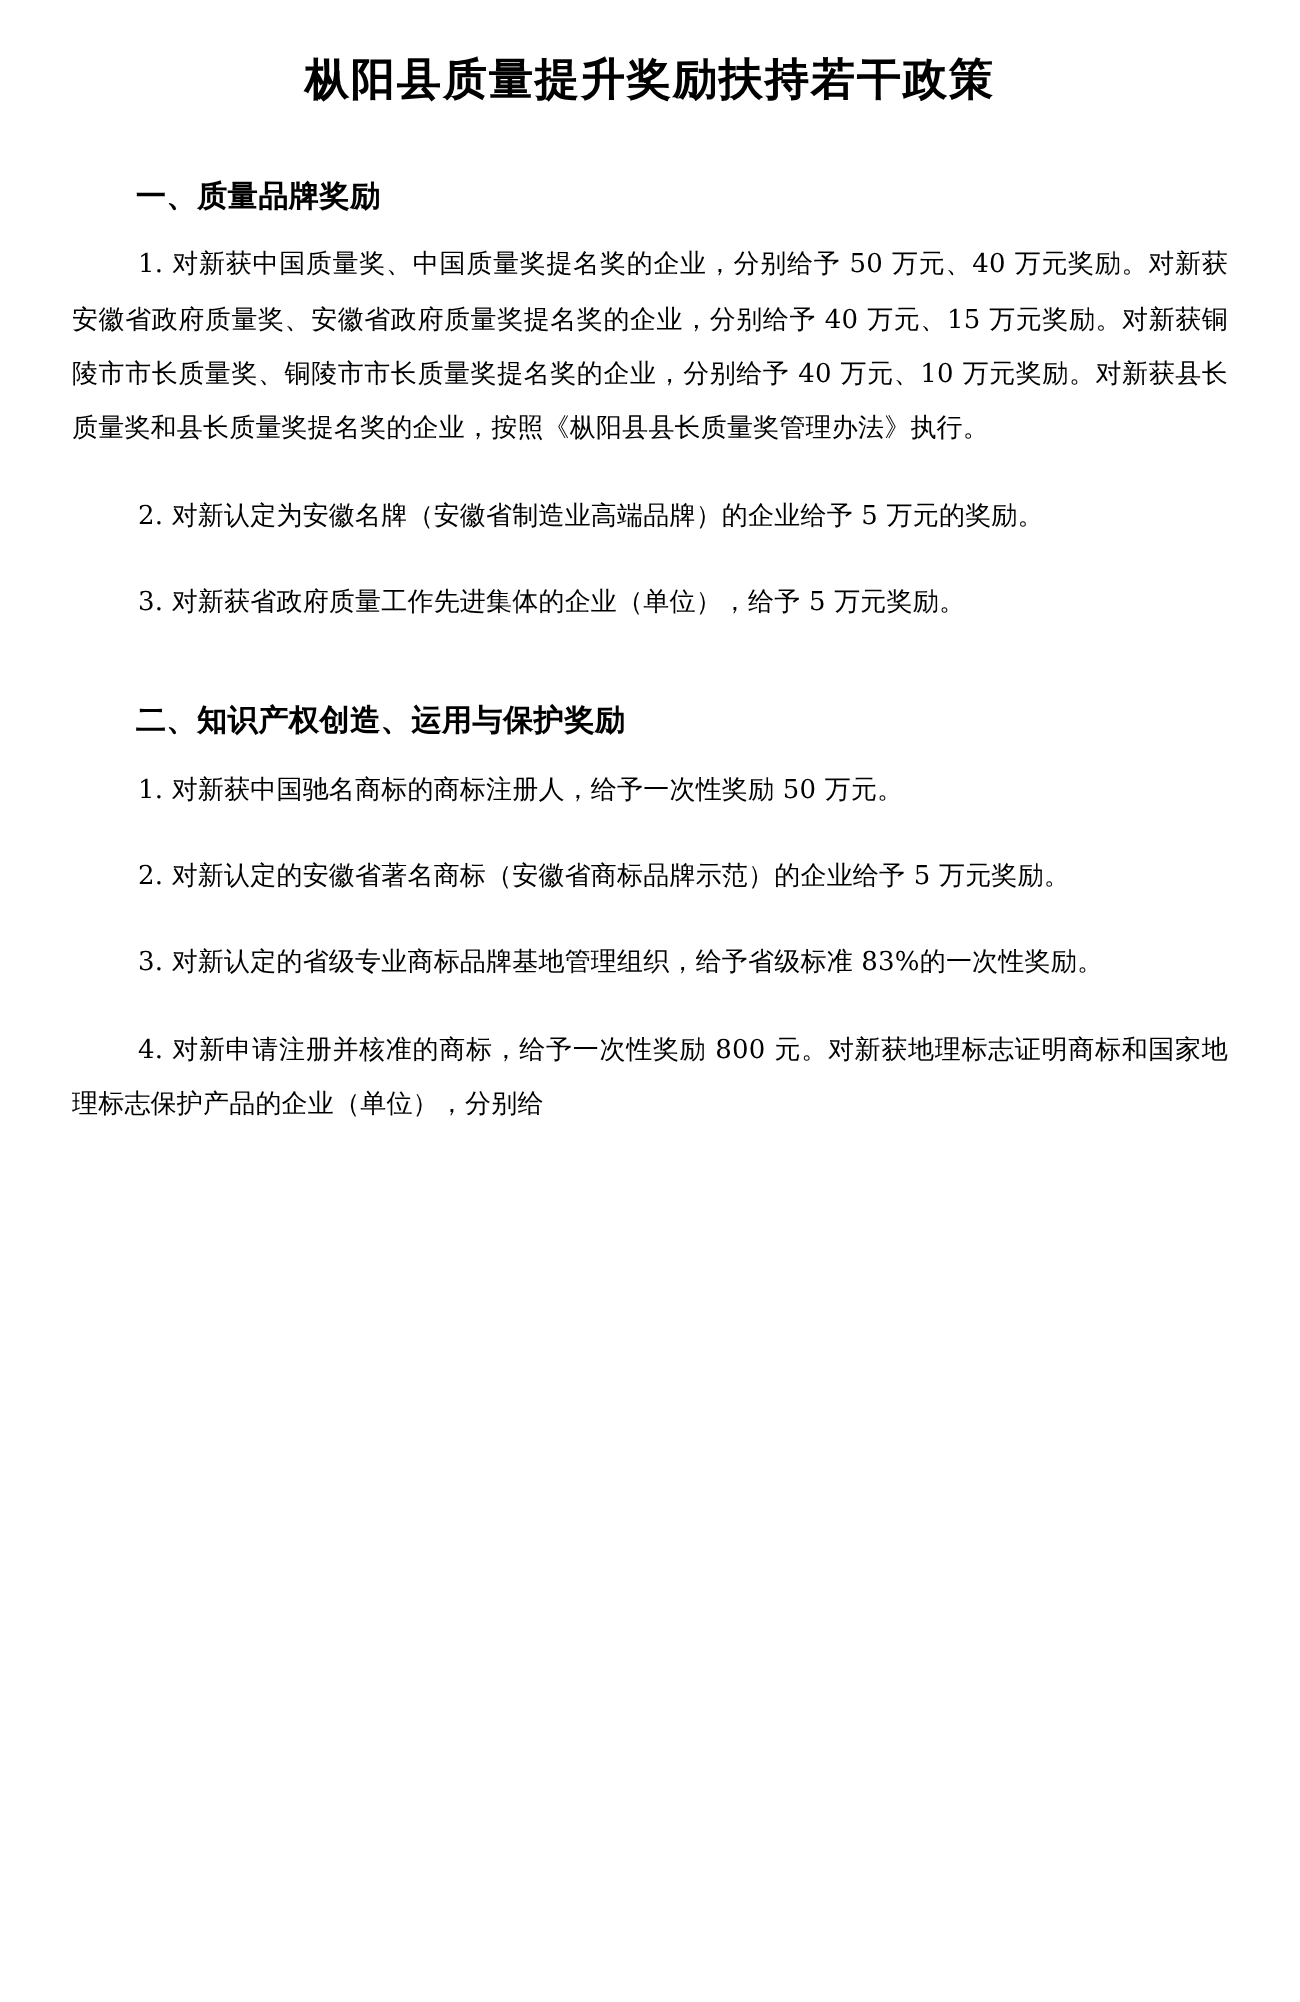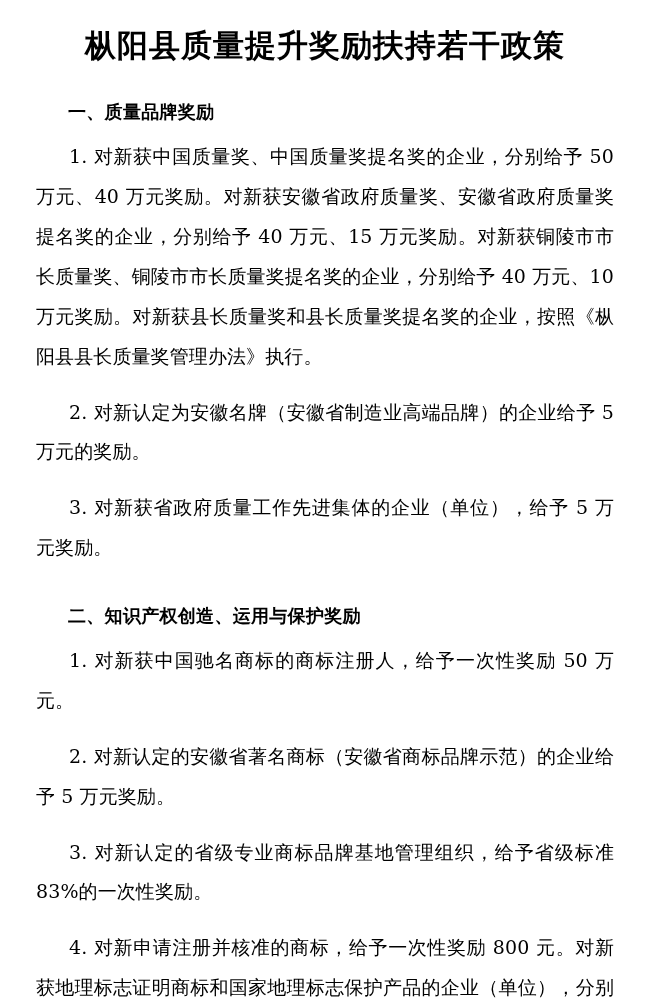--- a/index.html
+++ b/index.html
@@ -15,41 +15,41 @@
     color: #000000;
   }
   .page {
     width: 650px;
     height: 1001px;
     box-sizing: border-box;
     padding: 26px 36px 0 36px;
     position: relative;
   }
   .doc-title {
-    font-size: 31px;
+    font-size: 22px;
     font-weight: bold;
     text-align: center;
     letter-spacing: 1px;
     line-height: 1.3;
     margin: 0 0 28px 0;
     font-family: Liberation Serif, serif;
   }
   .section-heading {
-    font-size: 18px;
+    font-size: 15px;
     font-weight: bold;
     margin: 0 0 6px 0;
     text-indent: 32px;
     line-height: 2.05;
     letter-spacing: 0.3px;
   }
   .section-heading.second {
     margin-top: 30px;
   }
   .para {
-    font-size: 19px;
+    font-size: 13px;
     line-height: 2.1;
     text-align: justify;
     text-justify: inter-ideograph;
     text-indent: 33px;
     margin: 0;
     letter-spacing: 0.1px;
   }
   .para + .para {
     margin-top: 16px;
   }

